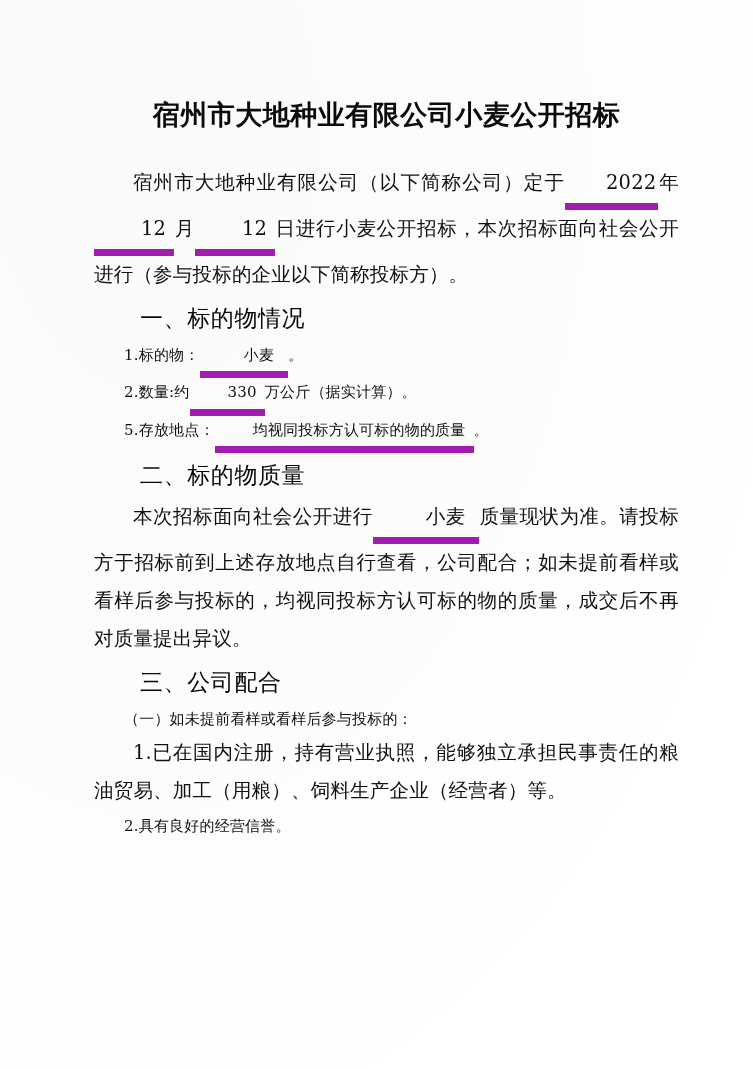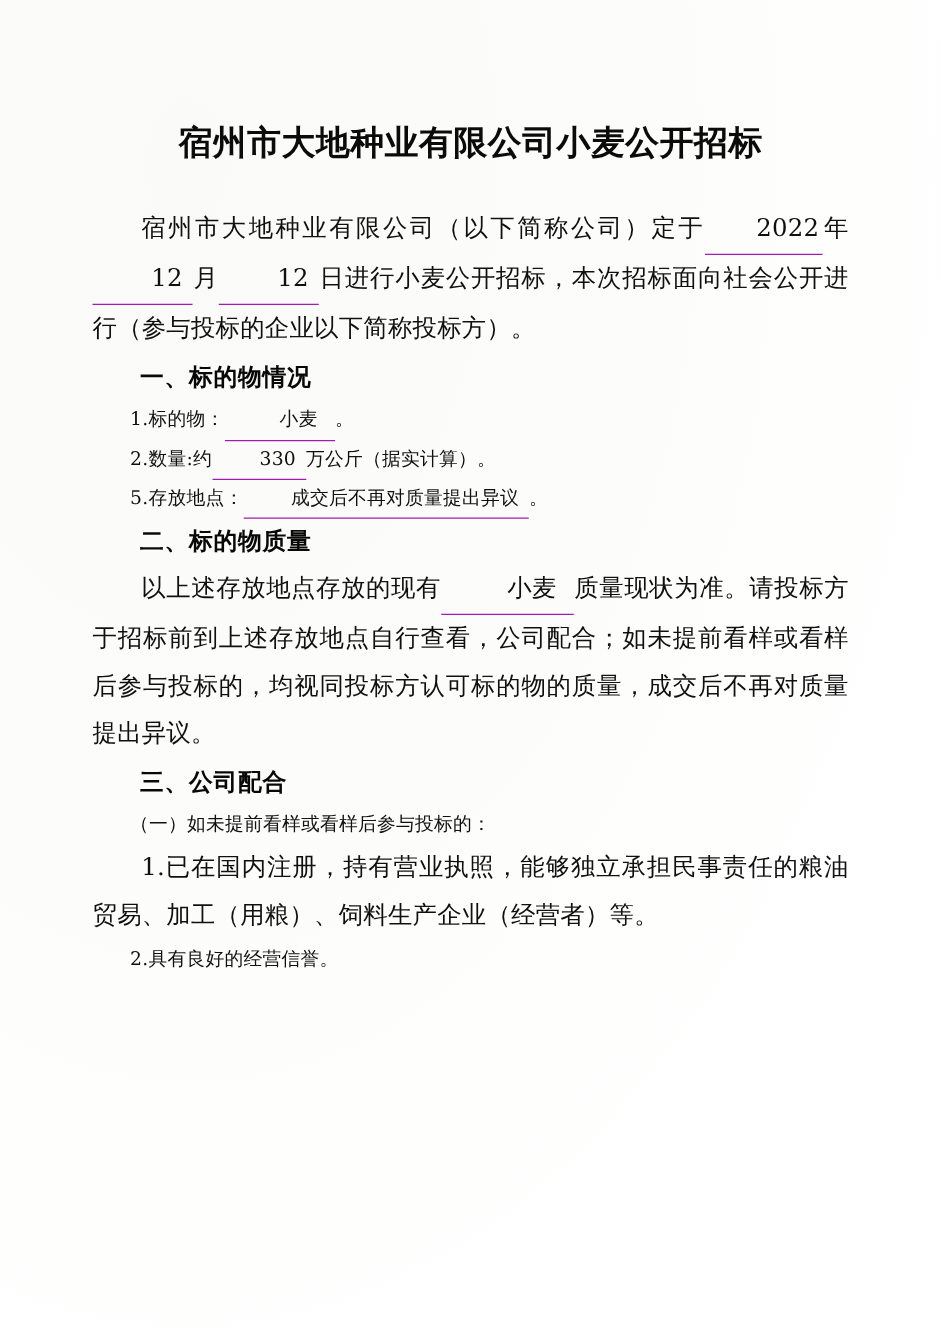--- a/index.html
+++ b/index.html
@@ -23,21 +23,21 @@
     background:
       radial-gradient(ellipse at 20% 12%, rgba(250,250,248,1) 0%, rgba(252,252,250,1) 40%, rgba(255,255,255,1) 75%),
       linear-gradient(180deg, #fdfdfb 0%, #ffffff 30%, #fefefe 100%);
   }
 
   .page {
     position: relative;
     width: 753px;
     height: 1069px;
     box-sizing: border-box;
-    padding: 96px 74px 40px 74px;
+    padding: 96px 74px 40px 94px;
   }
 
   .doc-title {
     font-size: 27px;
     font-weight: bold;
     line-height: 1.42;
     text-align: center;
     letter-spacing: 0.5px;
     margin: 0 0 4px 0;
     color: #0b0b0b;
@@ -53,41 +53,41 @@
     line-height: 1.95;
     margin: 0 0 2px 0;
     text-align: justify;
     text-justify: inter-ideograph;
     text-indent: 2em;
     color: #101010;
     letter-spacing: 0.2px;
   }
 
   p.heading {
-    font-size: 19px;
-    font-weight: bold;
+    font-size: 23px;
+    font-weight: normal;
     line-height: 1.95;
     margin: 0;
     text-indent: 2em;
     color: #080808;
     letter-spacing: 0.6px;
   }
 
   p.item {
     font-size: 15px;
     line-height: 1.95;
     margin: 0;
     text-indent: 2em;
     color: #101010;
     letter-spacing: 0.2px;
   }
 
   
   .blank {
-    border-bottom: 1px solid #a21caf;
+    border-bottom: 7px solid #a21caf;
     padding: 0 2px 1px 2px;
     display: inline-block;
   }
   .blank.wide { padding: 0 14px 1px 14px; }
   .blank.med  { padding: 0 8px 1px 8px; }
 </style>
 </head>
 <body>
 
 <div class="paper"></div>
@@ -108,27 +108,27 @@
 
   <p class="item">
     <span>1.标的物：</span><span class="blank wide">小麦</span><span>。</span>
   </p>
 
   <p class="item">
     <span>2.数量:约</span><span class="blank med">330</span><span>万公斤（据实计算）。</span>
   </p>
 
   <p class="item">
-    <span>5.存放地点：</span><span class="blank med">成交后不再对质量提出异议</span><span>。</span>
+    <span>5.存放地点：</span><span class="blank med">均视同投标方认可标的物的质量</span><span>。</span>
   </p>
 
   <p class="heading">二、标的物质量</p>
 
   <p class="para">
-    <span>以上述存放地点存放的现有</span><span class="blank wide">小麦</span><span>质量现状为准。请投标方于招标前到上述存放地点自行查看，公司配合；如未提前看样或看样后参与投标的，均视同投标方认可标的物的质量，成交后不再对质量提出异议。</span>
+    <span>本次招标面向社会公开进行</span><span class="blank wide">小麦</span><span>质量现状为准。请投标方于招标前到上述存放地点自行查看，公司配合；如未提前看样或看样后参与投标的，均视同投标方认可标的物的质量，成交后不再对质量提出异议。</span>
   </p>
 
   <p class="heading">三、公司配合</p>
 
   <p class="item">（一）如未提前看样或看样后参与投标的：</p>
 
   <p class="para">1.已在国内注册，持有营业执照，能够独立承担民事责任的粮油贸易、加工（用粮）、饲料生产企业（经营者）等。</p>
   <p class="item">2.具有良好的经营信誉。</p>
 
 </div>

